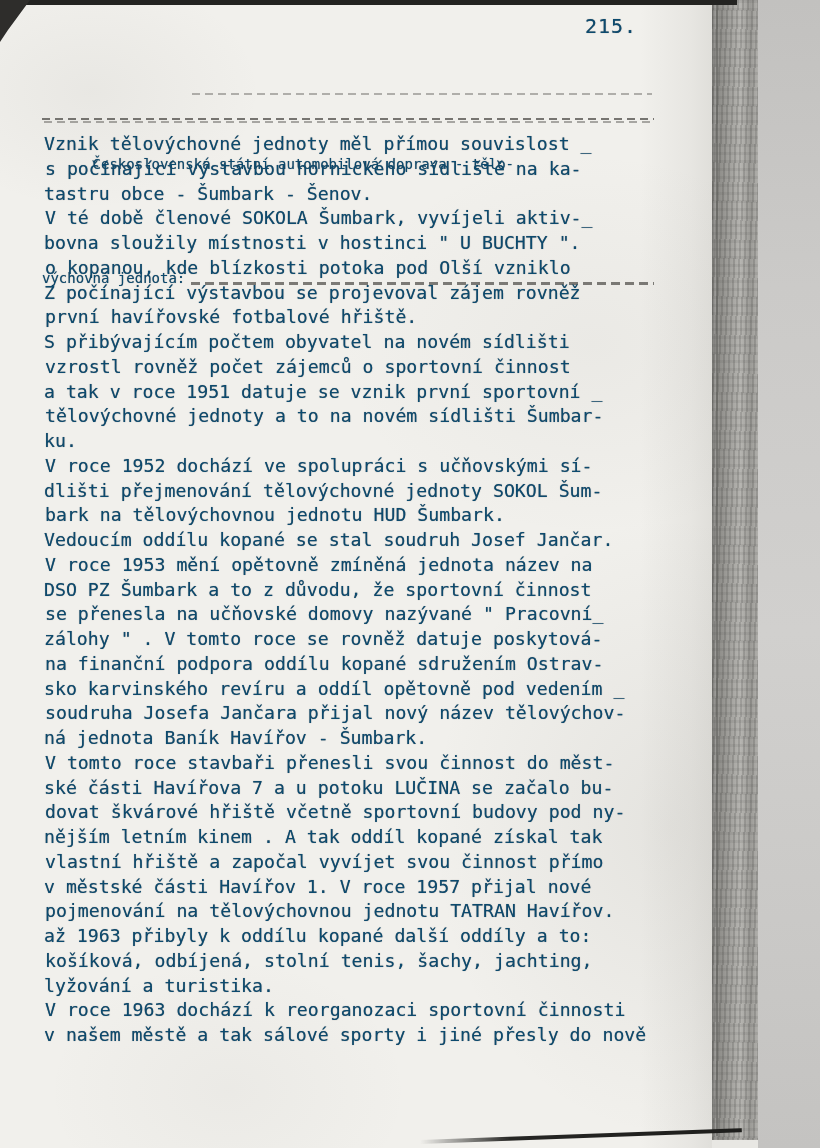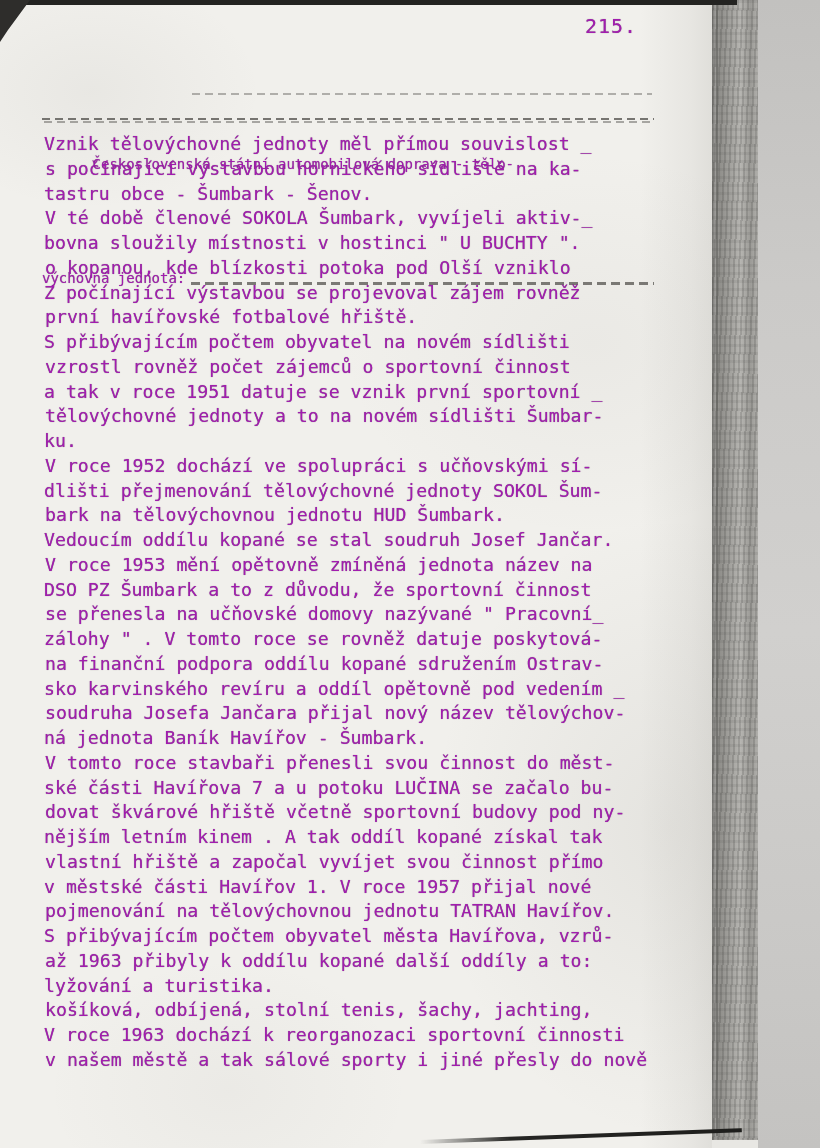--- a/index.html
+++ b/index.html
@@ -12,21 +12,21 @@
   .paper{
     position:absolute;left:0;top:0;width:760px;height:1148px;
     background:
       radial-gradient(ellipse 260px 180px at 12% 8%, rgba(120,118,112,.07), transparent 65%),
       radial-gradient(ellipse 420px 320px at 78% 30%, rgba(125,123,117,.06), transparent 60%),
       radial-gradient(ellipse 380px 500px at 88% 72%, rgba(120,118,112,.10), transparent 62%),
       radial-gradient(ellipse 300px 220px at 30% 95%, rgba(120,118,112,.05), transparent 60%),
       linear-gradient(90deg, rgba(0,0,0,0) 640px, rgba(115,113,107,.08) 690px, rgba(110,108,102,.14) 715px),
       #f1f0ec;
   }
-  .ink{color:#a21caf;text-shadow:0 0 .8px rgba(58,56,58,.65);}
+  .ink{color:#0c4a6e;text-shadow:0 0 .8px rgba(58,56,58,.65);}
   .page-number{position:absolute;left:585px;top:14px;font-size:20px;letter-spacing:1px;}
   .title{position:absolute;left:42px;top:64px;width:616px;font-size:14px;line-height:28.5px;white-space:pre;}
   .title-line2-wrap{display:flex;align-items:stretch;text-align:center;}
   .dash{position:absolute;left:0;height:2px;
     background:repeating-linear-gradient(90deg,#55534f 0 8px,rgba(0,0,0,0) 8px 13px);}
   .dash.faint{top:29px;left:150px;width:460px;opacity:.42;}
   .dash.strong{top:54px;width:612px;opacity:.78;}
   .dash.strong::after{content:"";position:absolute;left:2px;right:0;top:3px;height:2px;background:inherit;opacity:.6;}
   .dash-fill{flex:1;align-self:flex-end;height:3px;margin:0 4px 7px 6px;opacity:.72;
     background:repeating-linear-gradient(90deg,#4e4c48 0 9px,rgba(0,0,0,0) 9px 14px);}
@@ -100,24 +100,23 @@
       <div class="tline">sko karvinského revíru a oddíl opětovně pod vedením _</div>
       <div class="tline">soudruha Josefa Jančara přijal nový název tělovýchov-</div>
       <div class="tline">ná jednota Baník Havířov - Šumbark.</div>
       <div class="tline">V tomto roce stavbaři přenesli svou činnost do měst-</div>
       <div class="tline">ské části Havířova 7 a u potoku LUČINA se začalo bu-</div>
       <div class="tline">dovat škvárové hřiště včetně sportovní budovy pod ny-</div>
       <div class="tline">nějším letním kinem . A tak oddíl kopané získal tak</div>
       <div class="tline">vlastní hřiště a započal vyvíjet svou činnost přímo</div>
       <div class="tline">v městské části Havířov 1. V roce 1957 přijal nové</div>
       <div class="tline">pojmenování na tělovýchovnou jednotu TATRAN Havířov.</div>
-      <div class="tline">S přibývajícím počtem obyvatel města Havířova, vzrů-</div>
       <div class="tline">až 1963 přibyly k oddílu kopané další oddíly a to:</div>
+      <div class="tline">košíková, odbíjená, stolní tenis, šachy, jachting,</div>
       <div class="tline">lyžování a turistika.</div>
-      <div class="tline">košíková, odbíjená, stolní tenis, šachy, jachting,</div>
       <div class="tline">V roce 1963 dochází k reorganozaci sportovní činnosti</div>
       <div class="tline">v našem městě a tak sálové sporty i jiné přesly do nově</div>
     </div>
 
   <div class="patch-br"></div>
   <div class="strip"></div>
   <div class="fold-line"></div>
   <div class="band"></div>
   <div class="edge-top"></div>
   <div class="corner-tl"></div>

